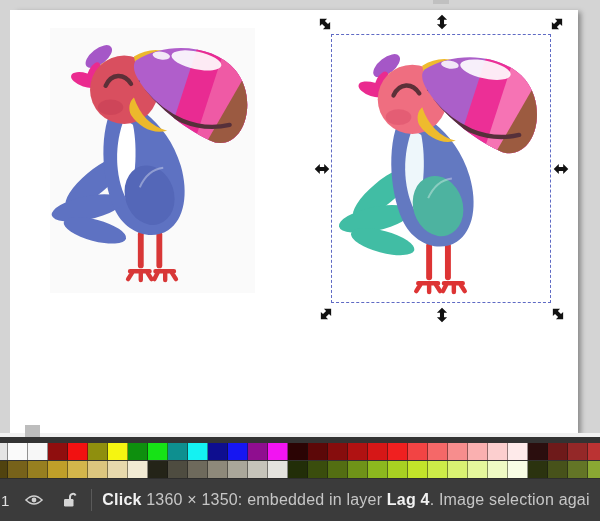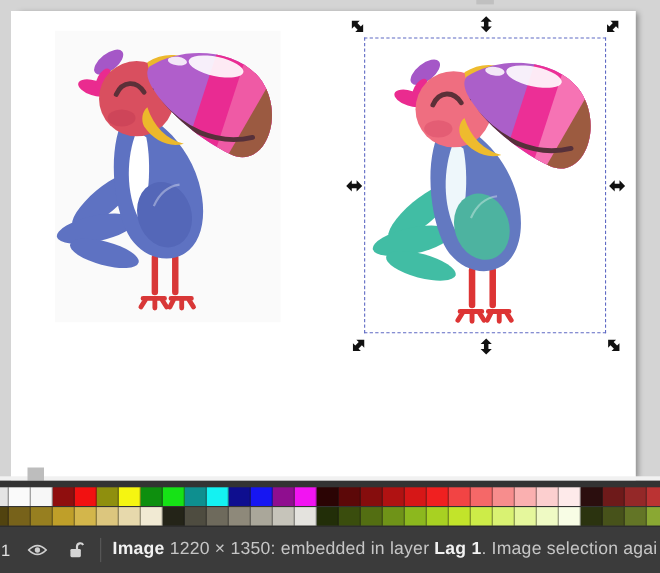--- a/index.html
+++ b/index.html
@@ -272,16 +272,16 @@
           <circle cx="9" cy="6" r="2.4" fill="#cfcfcf"></circle>
         </svg>
     </span>
     <span id="lock-btn">
       <svg viewBox="0 0 16 16">
           <path d="M9,7 V4.6 A3,3 0 0 1 14.6,3.4" fill="none" stroke="#d5d5d5" stroke-width="2"></path>
           <rect x="3" y="7" width="9.5" height="7.5" rx="1.2" fill="#d5d5d5"></rect>
         </svg>
     </span>
     <span id="status-sep"></span>
-    <span id="status-message"><b>Image</b><span> 1220 × 1350: embedded in layer </span><b>Lag 1</b><span>. Image selection agai</span></span>
+    <span id="status-message"><b>Click</b><span> 1360 × 1350: embedded in layer </span><b>Lag 4</b><span>. Image selection agai</span></span>
   </div>
 
 </div>
 
 </body></html>

